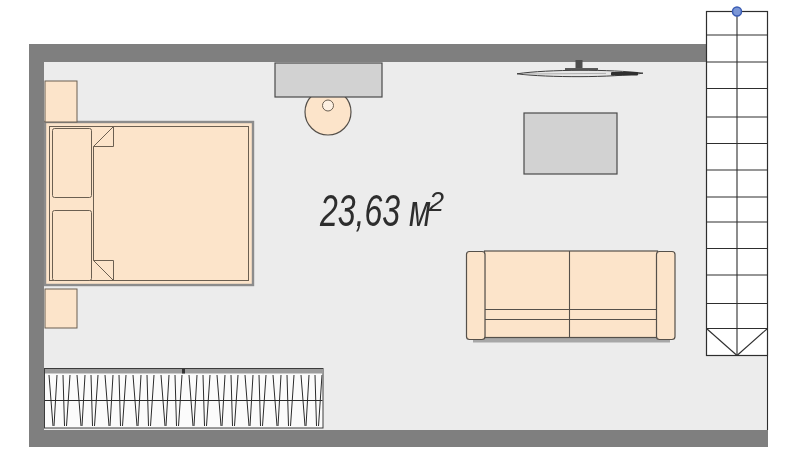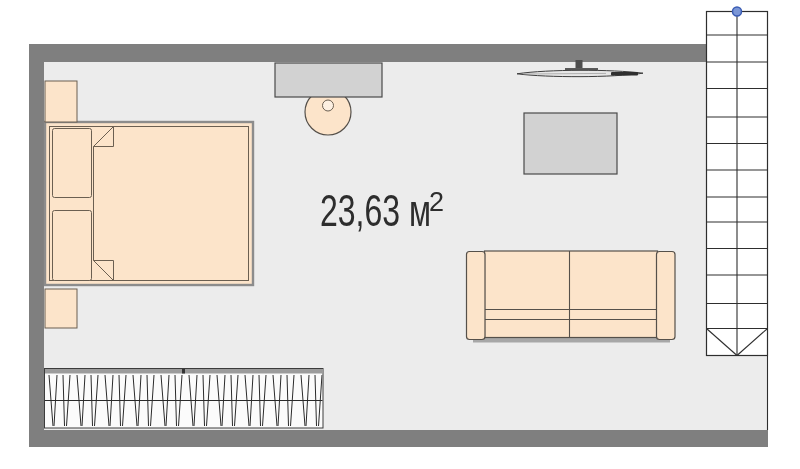--- a/index.html
+++ b/index.html
@@ -6,21 +6,21 @@
     --background:#ffffff; --wall:#7f7f7f; --floor:#ececec;
     --furniture_fill:#fce4ca; --furniture_fill_light:#fdf0e2;
     --furniture_outline:#6b5f51; --frame_outline:#8c8c8c;
     --sofa_outline:#55504a; --surface_fill:#d2d2d2; --surface_outline:#4a4a4a;
     --hatch_line:#2a2a2a; --stairs_line:#2e2e2e;
     --marker_fill:#7b96d6; --marker_stroke:#3a5cb4;
     --shadow:#a7a7a7; --wardrobe_strip:#9b9b9b;
     --tv_screen:#e6e6e6; --tv_dark:#2f2f2f; --text:#2d2d2d;
   }
   html,body{margin:0;padding:0;background:var(--background);}
-  .plan{position:relative;width:800px;height:469px;background:var(--background);overflow:hidden;}
+  .plan{position:relative;width:800px;height:469px;background:var(--background);overflow:hidden;font-style:italic;}
   svg{display:block;}
   .wall{fill:var(--wall);}
   .floor-rect{fill:var(--floor);}
   .peach{fill:var(--furniture_fill);stroke:var(--furniture_outline);stroke-width:1;}
   .peach-light{fill:var(--furniture_fill_light);stroke:var(--furniture_outline);stroke-width:1;}
   .frame-outer{fill:var(--furniture_fill);stroke:var(--frame_outline);stroke-width:2.4;}
   .thin-brown{stroke:var(--furniture_outline);stroke-width:1;fill:none;}
   .sofa-part{fill:var(--furniture_fill);stroke:var(--sofa_outline);stroke-width:1.2;}
   .sofa-line{stroke:var(--sofa_outline);stroke-width:1.1;}
   .shadow-rect{fill:var(--shadow);}

